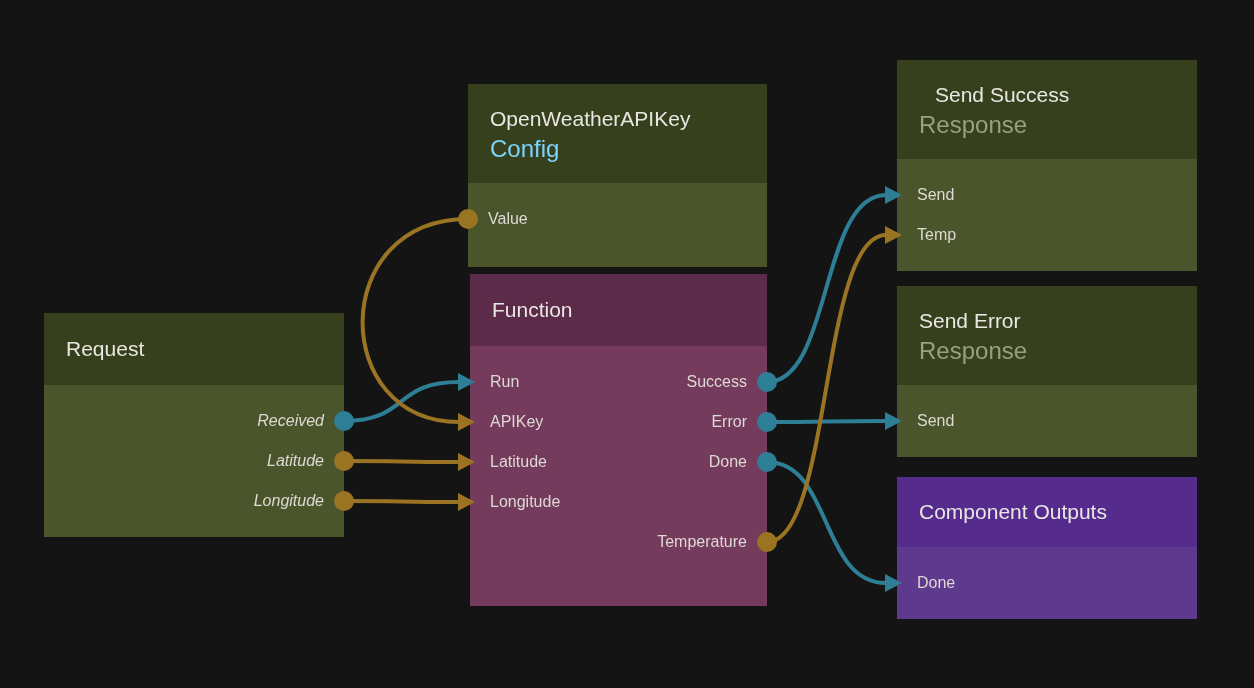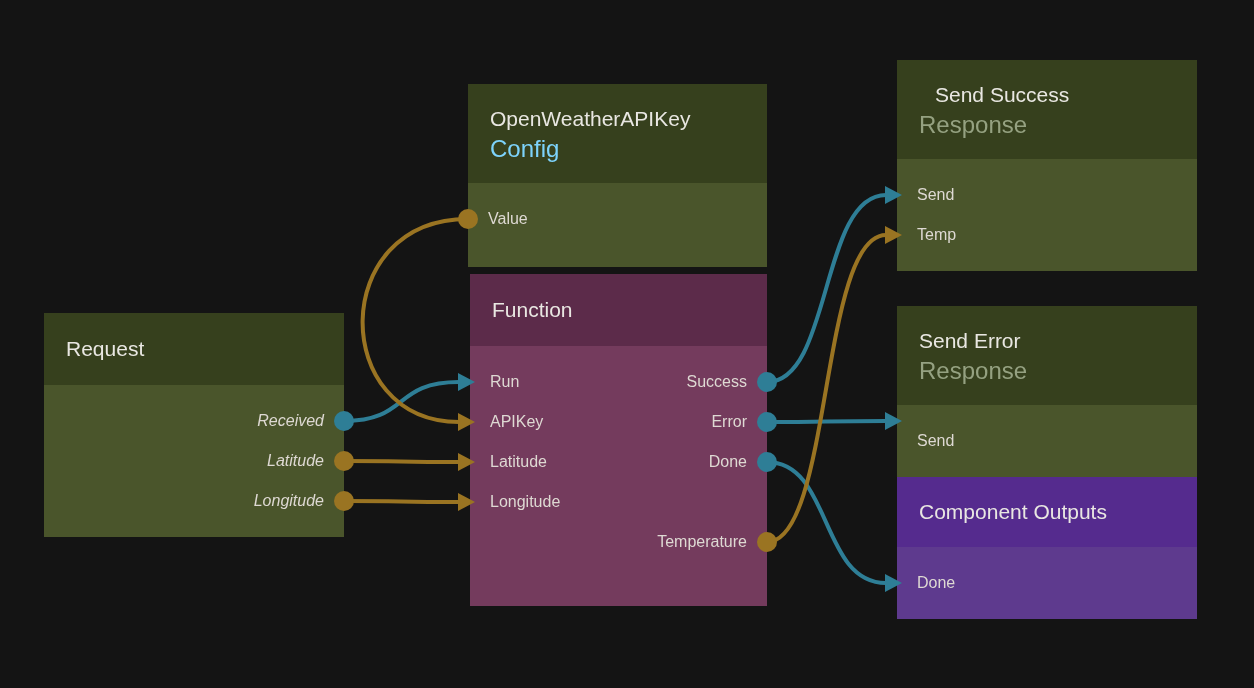--- a/index.html
+++ b/index.html
@@ -99,21 +99,21 @@
     <div class="node" style="left: 897px; top: 60px; width: 300px;">
       <div class="node-header" style="height: 99px; background: rgb(54, 64, 29);">
         <div class="node-title" style="color: rgb(233, 231, 226); margin-left: 16px;">Send Success</div>
         <div class="node-subtitle" style="color: rgb(149, 161, 129);">Response</div>
       </div>
       <div class="node-body" style="height: 112px; background: rgb(74, 85, 43);">
         <div class="port-label" style="top: 16px; color: rgb(222, 217, 211); left: 20px;">Send</div>
         <div class="port-label" style="top: 56px; color: rgb(222, 217, 211); left: 20px;">Temp</div>
       </div>
     </div>
-    <div class="node" style="left: 897px; top: 286px; width: 300px; margin-top: 20px;">
+    <div class="node" style="left: 897px; top: 286px; width: 300px;">
       <div class="node-header" style="height: 99px; background: rgb(54, 64, 29);">
         <div class="node-title" style="color: rgb(233, 231, 226);">Send Error</div>
         <div class="node-subtitle" style="color: rgb(149, 161, 129);">Response</div>
       </div>
       <div class="node-body" style="height: 72px; background: rgb(74, 85, 43);">
         <div class="port-label" style="top: 16px; color: rgb(222, 217, 211); left: 20px;">Send</div>
       </div>
     </div>
     <div class="node" style="left: 897px; top: 477px; width: 300px;">
       <div class="node-header" style="height: 70px; background: rgb(85, 43, 142);">

